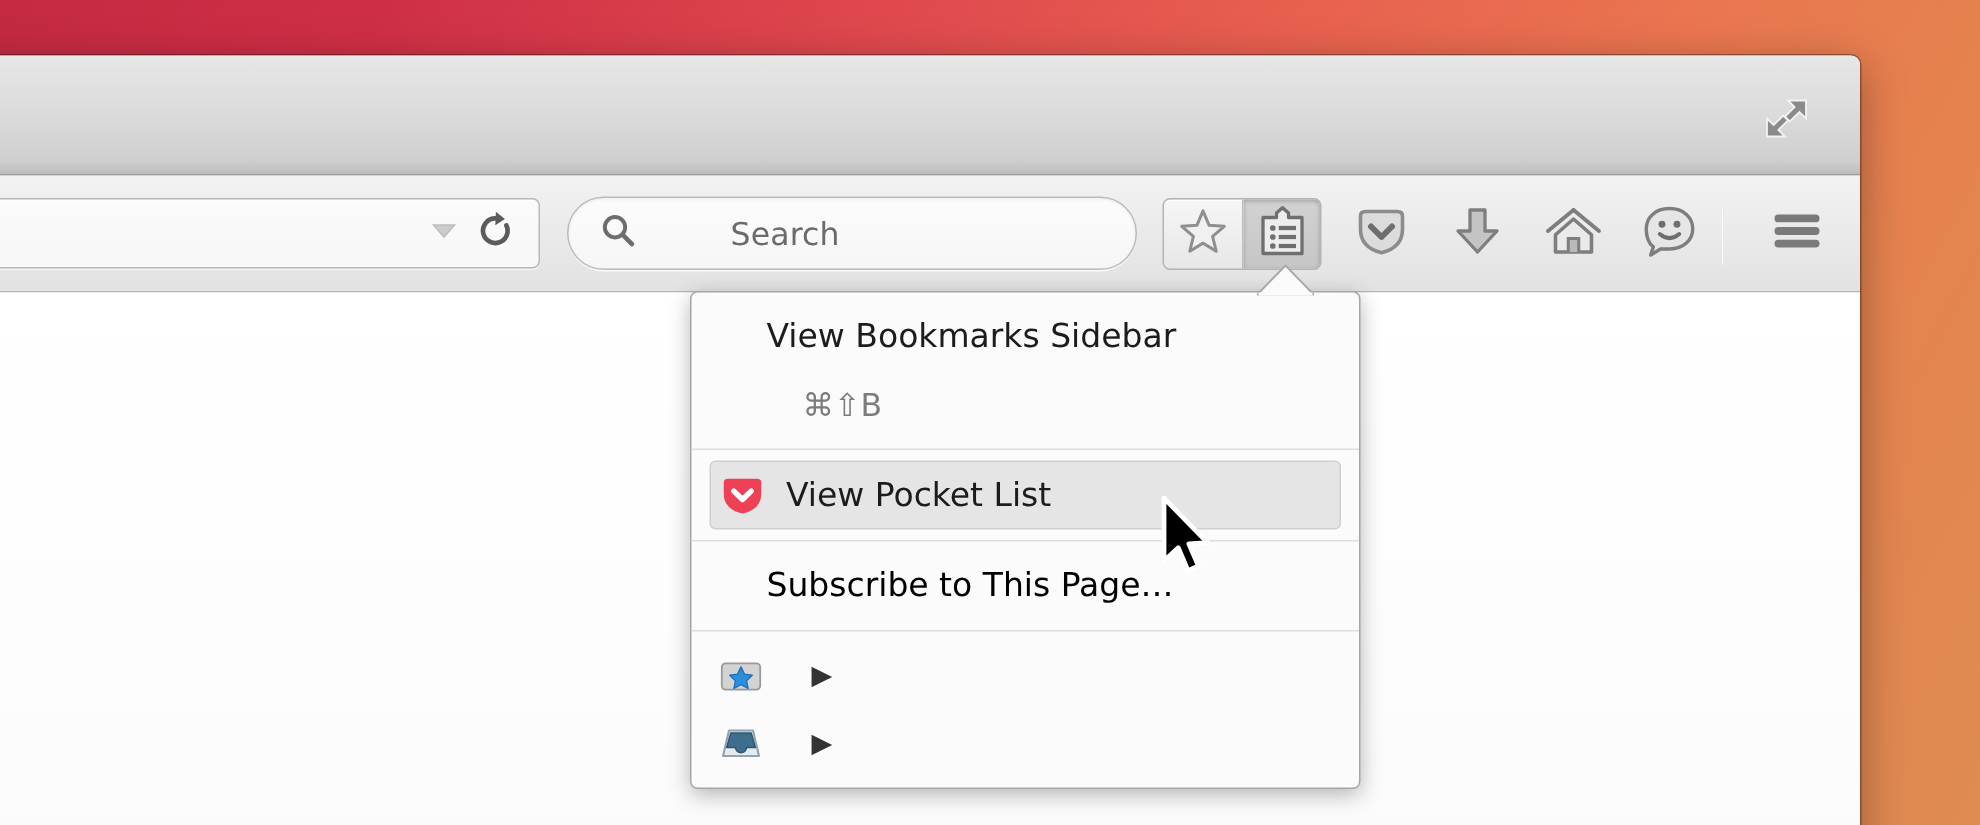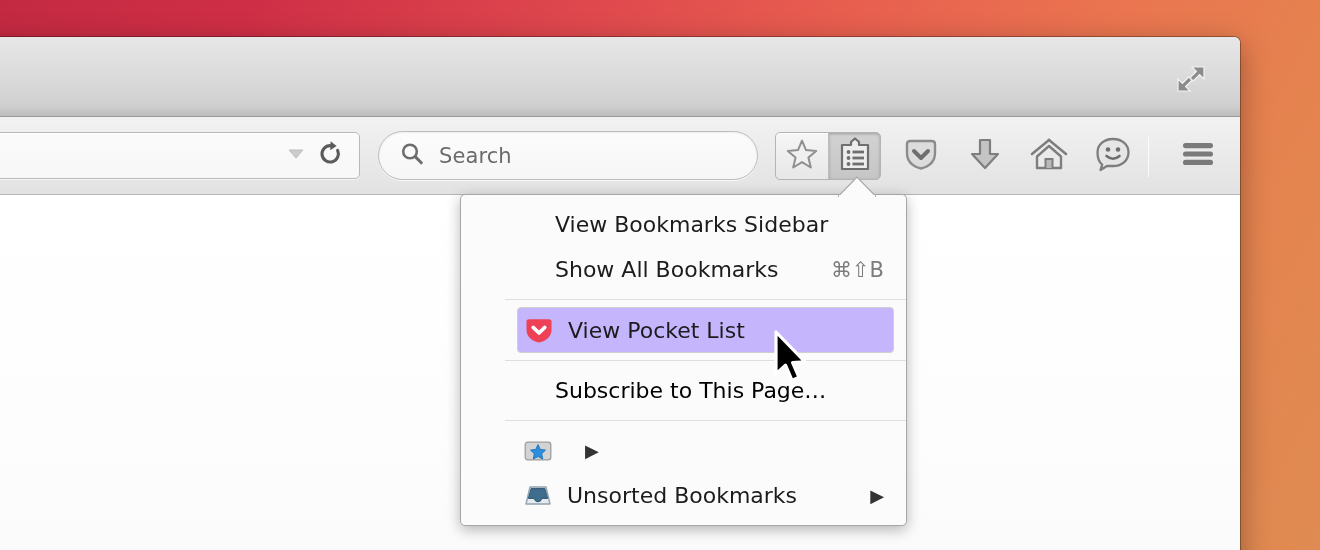--- a/index.html
+++ b/index.html
@@ -73,20 +73,21 @@
   #searchbar {
     position: absolute;
     left: 448px; top: 14px;
     width: 380px; height: 49px;
     background: linear-gradient(to bottom, #fcfcfc, #f6f6f6);
     border: 1px solid #bcbcbc;
     border-radius: 25px;
     box-shadow: inset 0 1px 2px rgba(0,0,0,0.06), 0 1px 0 rgba(255,255,255,0.8);
     display: flex; align-items: center;
     padding-left: 20px;
+    gap: 48px;
   }
   #search-placeholder {
     margin-left: 14px;
     font-size: 21px;
     color: #6b6b6b;
     letter-spacing: .1px;
   }
 
   
   #btn-group {
@@ -145,40 +146,40 @@
     z-index: 40;
     overflow: hidden;
   }
   #panel-arrow {
     position: absolute;
     left: 838px; top: 176px;
     width: 38px; height: 20px;
     z-index: 41;
   }
 
-  .menu-section { padding: 7px 4px; margin-left: 44px; }
+  .menu-section { padding: 7px 4px; }
   .menu-section + .menu-section { border-top: 1px solid #dedede; }
 
   .menu-item {
     display: flex; align-items: center;
     height: 45px;
     padding: 0 18px 0 46px;
     font-size: 22px;
     color: #1c1c1c;
     white-space: nowrap;
     cursor: default;
   }
   .menu-item.has-icon { padding-left: 14px; }
   .menu-item.disabled { color: #000000; }
 
   .menu-item.highlight {
     margin: 0 8px;
     padding-left: 6px;
     height: 46px;
-    background: #c4b5fd;
+    background: #e5e5e5;
     border: 1px solid #cfcfcf;
     border-radius: 4px;
   }
 
   .menu-icon {
     width: 30px; height: 30px;
     margin-right: 14px;
     display: flex; align-items: center; justify-content: center;
     flex: 0 0 auto;
   }
@@ -332,21 +333,20 @@
     </svg>
   </div>
 
   <div id="panel">
 
     <div class="menu-section">
       <div class="menu-item">
         <span class="menu-label">View Bookmarks Sidebar</span>
       </div>
       <div class="menu-item">
-        <span class="menu-label">Show All Bookmarks</span>
         <span class="menu-shortcut">⌘⇧B</span>
       </div>
     </div>
 
     <div class="menu-section">
       <div class="menu-item has-icon highlight">
         <span class="menu-icon">
           <svg width="30" height="30" viewBox="0 0 30 30">
             <path d="M2.5 6.6 Q2.5 4.2 5.4 4.2 L24.6 4.2 Q27.5 4.2 27.5 6.6 L27.5 14.4 Q27.5 24.6 15 27.4 Q2.5 24.6 2.5 14.4 Z" fill="#ee4056"></path>
             <path d="M9.2 12.4 L15 18 L20.8 12.4" fill="none" stroke="#ffffff" stroke-width="3.6" stroke-linecap="round" stroke-linejoin="round"></path>
@@ -372,21 +372,20 @@
         </span>
         <span class="menu-arrow">▶</span>
       </div>
       <div class="menu-item has-icon">
         <span class="menu-icon">
           <svg width="28" height="26" viewBox="0 0 28 26">
             <path d="M6 4 L22 4 L26 21 L2 21 Z" fill="#e3eaf0" stroke="#93a3b0" stroke-width="1.4" stroke-linejoin="round"></path>
             <path d="M7.2 5.6 L20.8 5.6 L23.6 15.4 L17.8 15.4 Q17 18.8 14 18.8 Q11 18.8 10.2 15.4 L4.4 15.4 Z" fill="#3f6d8e" stroke="#2e5571" stroke-width="1" stroke-linejoin="round"></path>
           </svg>
         </span>
-        <span class="menu-label">Unsorted Bookmarks</span>
         <span class="menu-arrow">▶</span>
       </div>
     </div>
   </div>
 
   <div id="cursor">
     <svg width="42" height="56" viewBox="0 0 42 56">
       <path d="M4 2 L4 44 L13.5 35.2 L20 50.5 L27 47.3 L20.6 32.6 L33 31.8 Z" fill="#000000" stroke="#ffffff" stroke-width="3.2" stroke-linejoin="round"></path>
     </svg>
   </div>

